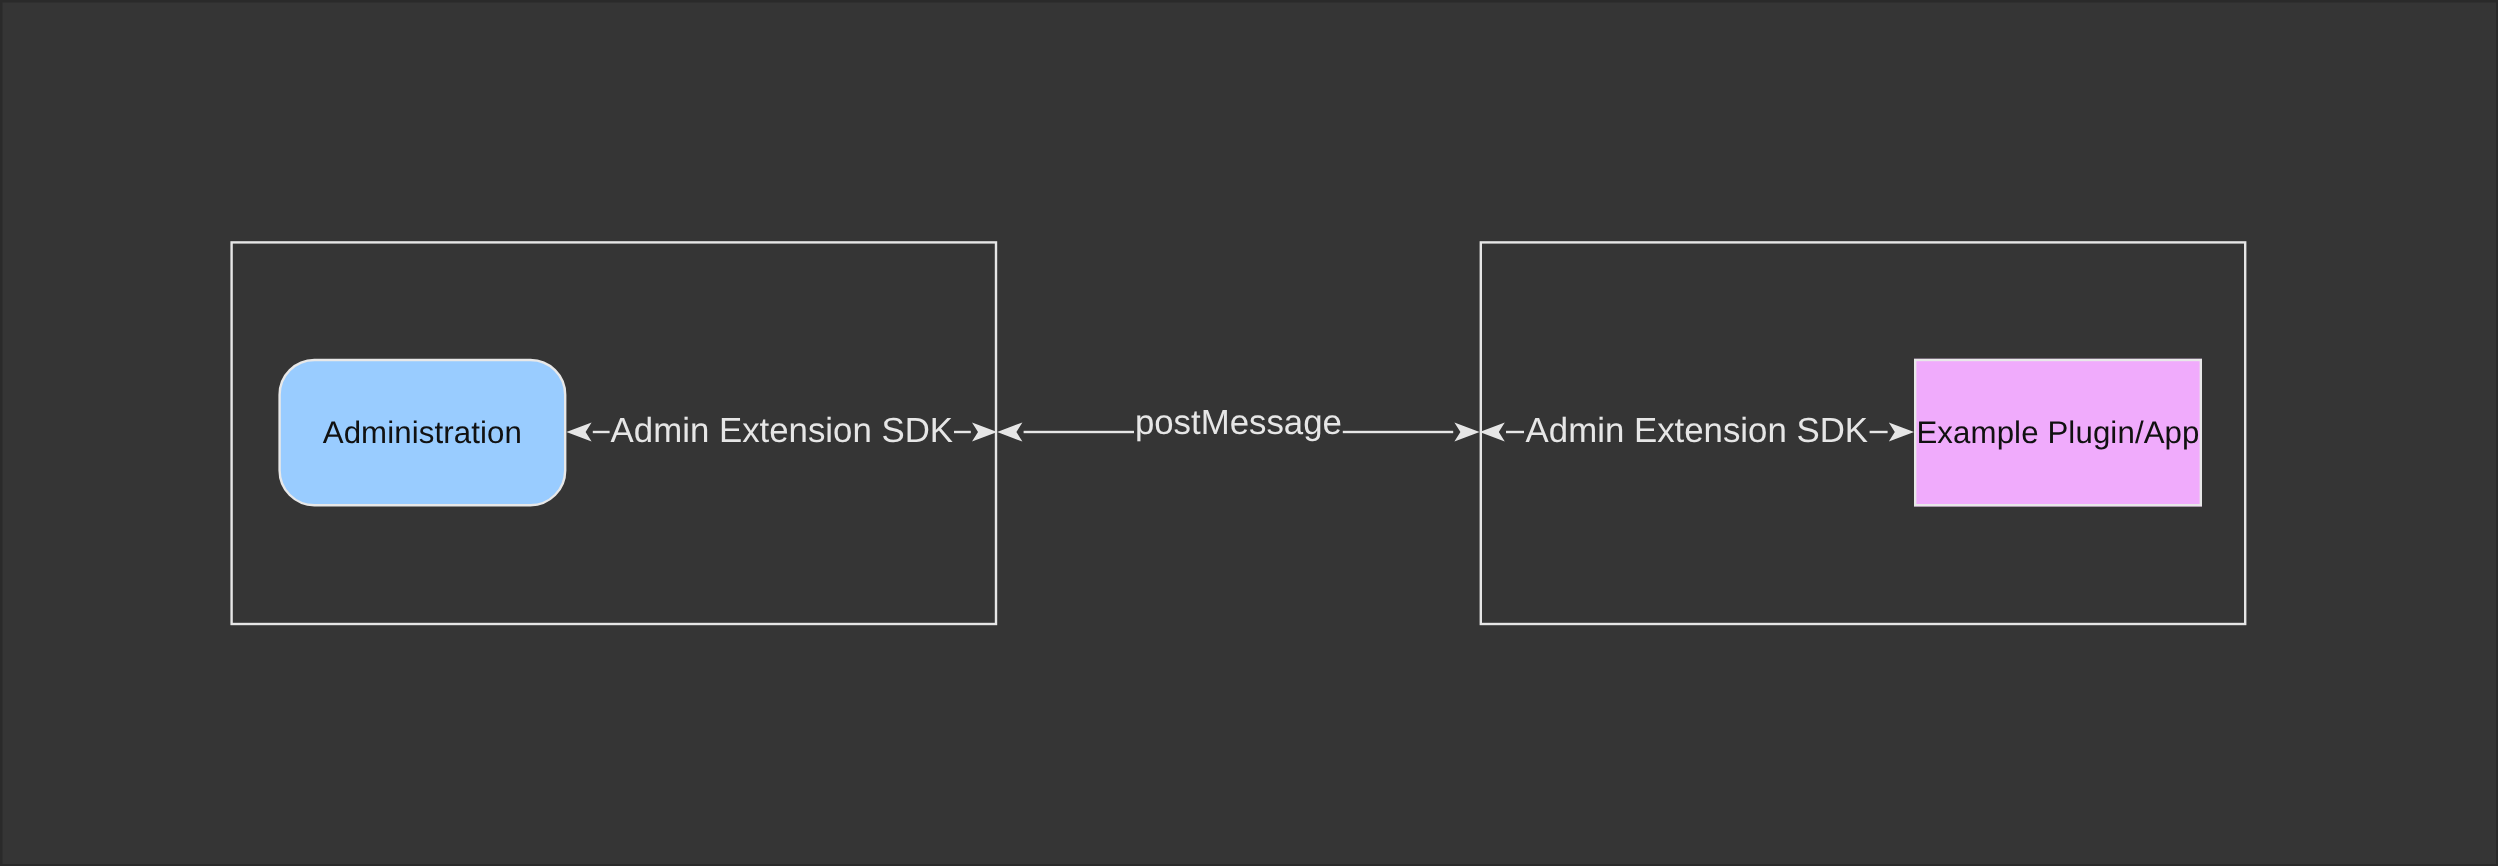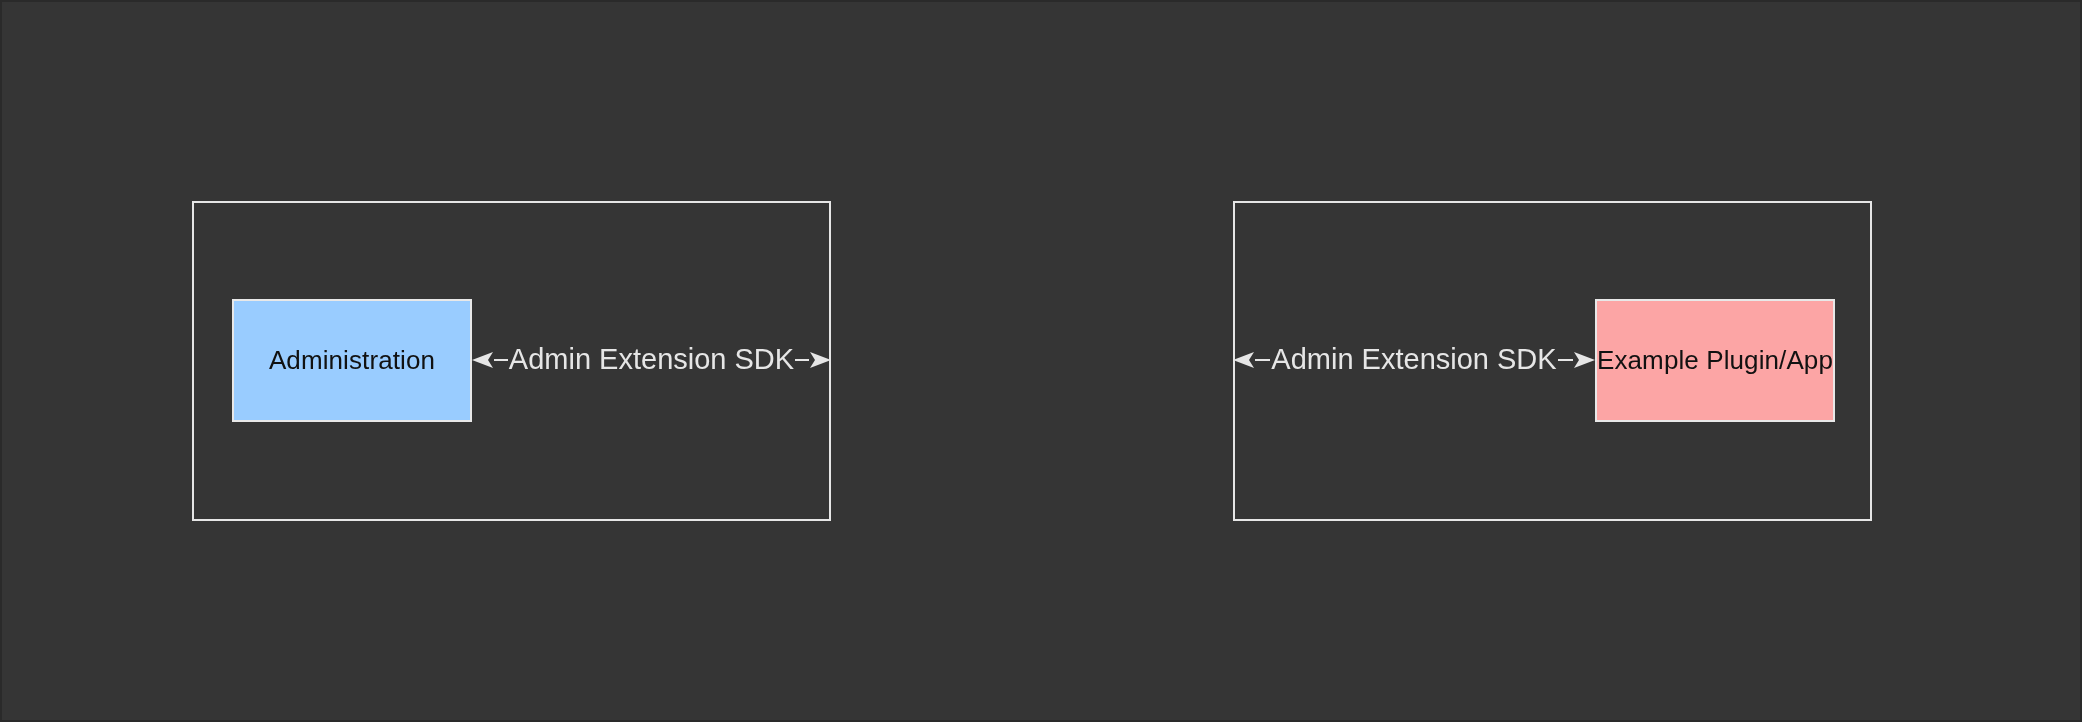--- a/index.html
+++ b/index.html
@@ -39,21 +39,21 @@
     display: flex;
     align-items: center;
     justify-content: center;
     color: #111111;
     font-size: 26px;
     line-height: 1.1;
     letter-spacing: 0.1px;
     white-space: nowrap;
   }
   .node-admin  { background: #99ccff; }
-  .node-plugin { background: #fca5a5; }
+  .node-plugin { background: #f0abfc; }
 
   
   .edge {
     position: absolute;
     height: 34px;
     display: flex;
     align-items: center;
     pointer-events: none;
   }
   .edge .rule {
@@ -85,21 +85,21 @@
 </style>
 </head>
 <body>
 
 <div id="canvas">
 
   <div class="group-box" style="left:190px; top:199px; width:639px; height:320px;"></div>
 
   <div class="group-box" style="left:1231px; top:199px; width:639px; height:320px;"></div>
 
-  <div class="node node-admin" style="left:230px; top:297px; width:240px; height:123px;">
+  <div class="node node-admin" style="left:230px; top:297px; width:240px; height:123px;border-radius:30px;">
     <span>Administration</span>
   </div>
 
   <div class="node node-plugin" style="left:1593px; top:297px; width:240px; height:123px;">
     <span>Example Plugin/App</span>
   </div>
 
   <div class="edge" style="left:470px; top:341px; width:359px;">
     <span class="arrow">
       <svg width="22" height="22" viewBox="0 0 22 22">
@@ -109,20 +109,35 @@
     <span class="rule"></span>
     <span class="edge-label">Admin Extension SDK</span>
     <span class="rule"></span>
     <span class="arrow">
       <svg width="22" height="22" viewBox="0 0 22 22">
         <path d="M22 11 L1 3 L6 11 L1 19 Z" fill="#e6e6e6"></path>
       </svg>
     </span>
   </div>
 
+  <div class="edge" style="left:829px; top:341px; width:402px;">
+    <span class="arrow">
+      <svg width="22" height="22" viewBox="0 0 22 22">
+        <path d="M0 11 L21 3 L16 11 L21 19 Z" fill="#e6e6e6"></path>
+      </svg>
+    </span>
+    <span class="rule"></span>
+    <span class="edge-label raised">postMessage</span>
+    <span class="rule"></span>
+    <span class="arrow">
+      <svg width="22" height="22" viewBox="0 0 22 22">
+        <path d="M22 11 L1 3 L6 11 L1 19 Z" fill="#e6e6e6"></path>
+      </svg>
+    </span>
+  </div>
 
   <div class="edge" style="left:1231px; top:341px; width:362px;">
     <span class="arrow">
       <svg width="22" height="22" viewBox="0 0 22 22">
         <path d="M0 11 L21 3 L16 11 L21 19 Z" fill="#e6e6e6"></path>
       </svg>
     </span>
     <span class="rule"></span>
     <span class="edge-label">Admin Extension SDK</span>
     <span class="rule"></span>

